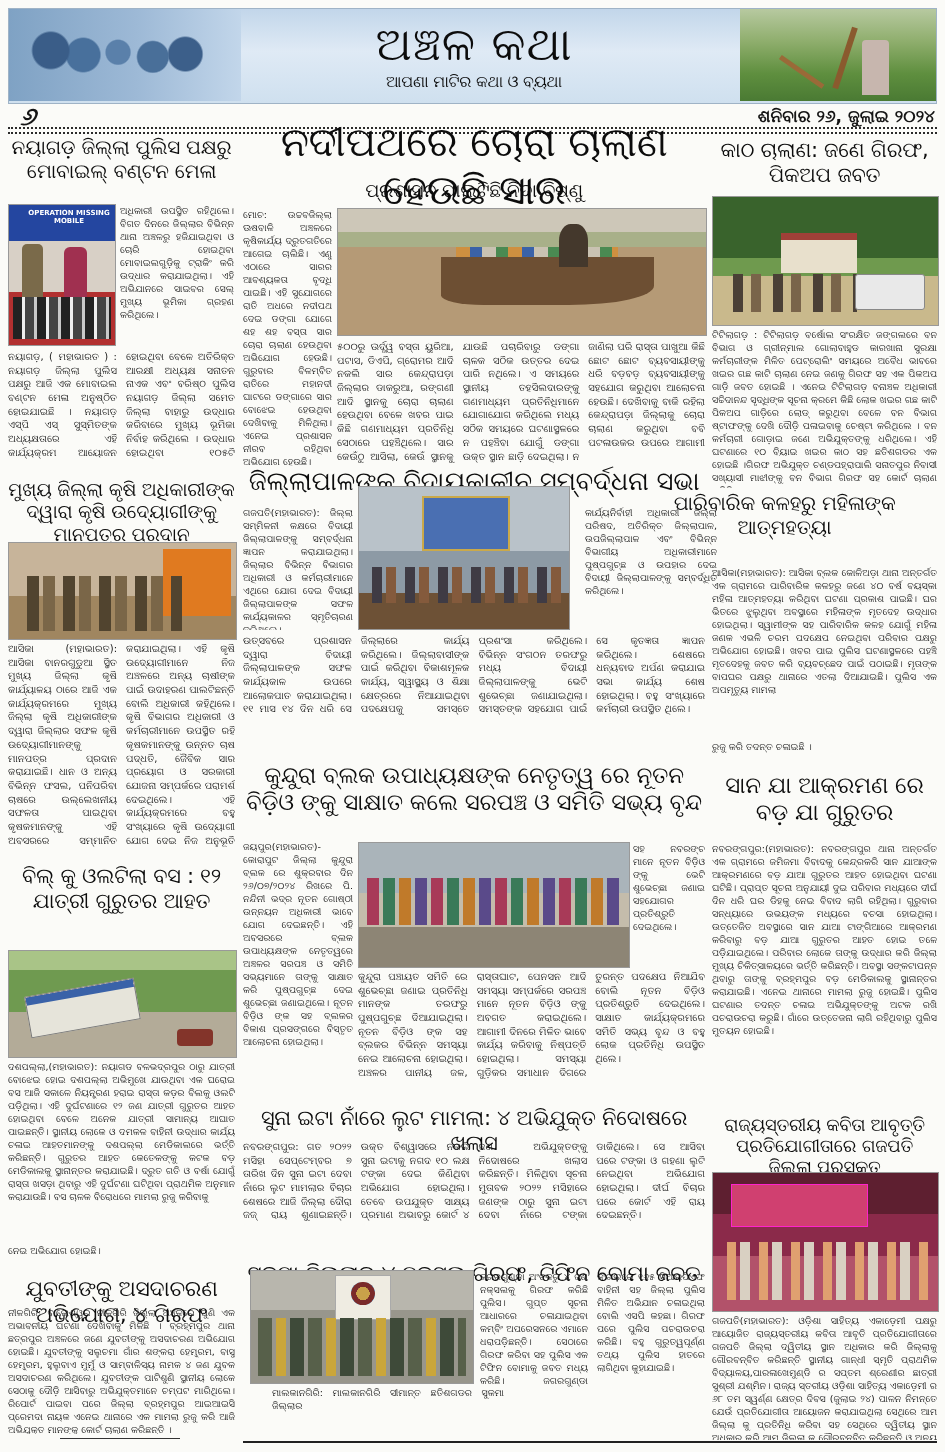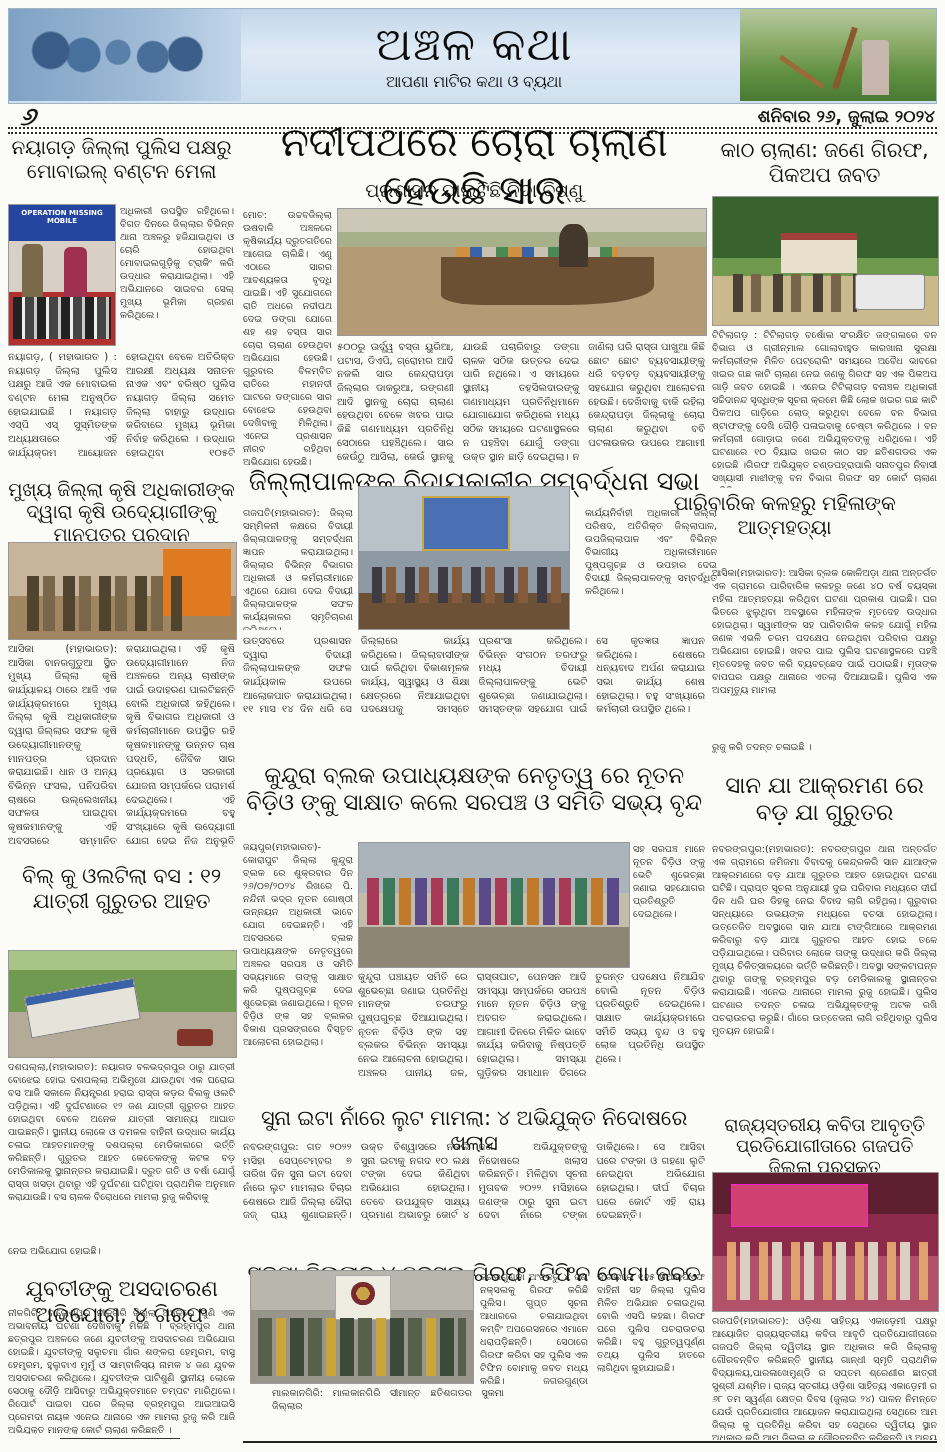--- a/index.html
+++ b/index.html
@@ -84,21 +84,21 @@
     </div>
     <div class="abs hl" style="left:240px;top:8px;width:450px;font-size:46px;letter-spacing:1px;">ଅଞ୍ଚଳ କଥା</div>
     <div class="abs hl" style="left:300px;top:64px;width:330px;font-size:16px;">ଆପଣା ମାଟିର କଥା ଓ ବ୍ୟଥା</div>
   </div>
   <div class="abs" style="left:20px;top:102px;width:60px;font-size:25px;font-weight:bold;font-style:italic;">୬</div>
   <div class="abs" style="left:605px;top:106px;width:330px;font-size:17px;font-weight:bold;text-align:right;">ଶନିବାର  ୨୬, ଜୁଲାଇ ୨୦୨୪</div>
   <div class="abs dotrule" style="left:8px;top:127px;width:929px;"></div>
 
   <div class="abs hl" style="left:8px;top:136px;width:227px;font-size:20px;">ନୟାଗଡ଼ ଜିଲ୍ଲା ପୁଲିସ ପକ୍ଷରୁ ମୋବାଇଲ୍ ବଣ୍ଟନ ମେଳା</div>
   <div class="ph ph-mobile" style="left:8px;top:204px;width:106px;height:140px;">
-    <div class="bannertxt" style="top:4px;font-size:7px;">OPERATION MISSING MOBILE</div>
+    <div class="bannertxt" style="top:4px;font-size:7px;padding-left:7px;">OPERATION MISSING MOBILE</div>
     <div class="officer"></div>
     <div class="lady"></div>
     <div class="phones"></div>
   </div>
   <div class="abs bt" style="left:120px;top:204px;width:114px;height:142px;font-size:9.5px;">ଅଧିକାରୀ ଉପସ୍ଥିତ ରହିଥିଲେ। ବିଗତ ଦିନରେ ଜିଲ୍ଲାର ବିଭିନ୍ନ ଥାନା ଅଞ୍ଚଳରୁ ହଜିଯାଇଥିବା ଓ ଚୋରି ହୋଇଥିବା ମୋବାଇଲଗୁଡ଼ିକୁ ଟ୍ରାକିଂ କରି ଉଦ୍ଧାର କରାଯାଇଥିଲା। ଏହି ଅଭିଯାନରେ ସାଇବର ସେଲ୍ ମୁଖ୍ୟ ଭୂମିକା ଗ୍ରହଣ କରିଥିଲେ।</div>
   <div class="abs bt bt2" style="left:8px;top:350px;width:227px;height:118px;">ନୟାଗଡ଼, ( ମହାଭାରତ ) : ନୟାଗଡ଼ ଜିଲ୍ଲା ପୁଲିସ ପକ୍ଷରୁ ଆଜି ଏକ ମୋବାଇଲ ବଣ୍ଟନ ମେଳା ଅନୁଷ୍ଠିତ ହୋଇଯାଇଛି । ନୟାଗଡ଼ ଏସ୍ପି ଏସ୍ ସୁସ୍ମିତଙ୍କ ଅଧ୍ୟକ୍ଷତାରେ ଏହି କାର୍ଯ୍ୟକ୍ରମ ଆୟୋଜନ ହୋଇଥିବା ବେଳେ ଅତିରିକ୍ତ ଆରକ୍ଷୀ ଅଧ୍ୟକ୍ଷ ସନାତନ ନାଏକ ଏବଂ ବରିଷ୍ଠ ପୁଲିସ ନୟାଗଡ଼ ଜିଲ୍ଲା ସମେତ ଜିଲ୍ଲା ବାହାରୁ ଉଦ୍ଧାର କରିବାରେ ମୁଖ୍ୟ ଭୂମିକା ନିର୍ବାହ କରିଥିଲେ । ଉଦ୍ଧାର ହୋଇଥିବା ୧୦୫ଟି ମୋବାଇଲକୁ ଉପଯୁକ୍ତ ପ୍ରମାଣ ଆଧାରରେ ଆଜି ଅଭିଯୋଗକାରୀ ତଥା ମୋବାଇଲ ମାଲିକଙ୍କୁ ହସ୍ତାନ୍ତର କରାଯାଇଛି। ଜିଲ୍ଲା ପୁଲିସର ଏହି ମହତ କାର୍ଯ୍ୟକୁ ବିଭିନ୍ନ ମହଲରେ ପ୍ରଶଂସା କରାଯାଇଛି।</div>
 
   <div class="abs hl" style="left:243px;top:118px;width:462px;font-size:41px;">ନଦୀପଥରେ ଚୋରା ଚାଲାଣ ହେଉଛି ସାର</div>
   <div class="abs hl" style="left:243px;top:179px;width:462px;font-size:19px;">ପ୍ରଶାସନ ପାଲଟିଛି ନିଦା ବିଷ୍ଣୁ</div>
   <div class="abs bt" style="left:243px;top:208px;width:89px;height:258px;font-size:9.5px;">ମୋଚ: ଉଚ୍ଚବଜିଲ୍ଲା ଊଷବାଳି ଅଞ୍ଚଳରେ କୃଷିକାର୍ଯ୍ୟ ଦ୍ରୁତଗତିରେ ଆଗେଇ ଚାଲିଛି। ଏଣୁ ଏଠାରେ ସାରର ଆବଶ୍ୟକତା ବୃଦ୍ଧି ପାଇଛି। ଏହି ସୁଯୋଗରେ ରାତି ଅଧରେ ନଦୀପଥ ଦେଇ ଡଙ୍ଗା ଯୋଗେ ଶହ ଶହ ବସ୍ତା ସାର ଚୋରା ଚାଲାଣ ହେଉଥିବା ଅଭିଯୋଗ ହେଉଛି। ଗୁରୁବାର ବିଳମ୍ବିତ ରାତିରେ ମହାନଦୀ ଘାଟରେ ଡଙ୍ଗାରେ ସାର ବୋଝେଇ ହେଉଥିବା ଦେଖିବାକୁ ମିଳିଥିଲା। ଏନେଇ ପ୍ରଶାସନ ନୀରବ ରହିଥିବା ଅଭିଯୋଗ ହେଉଛି।</div>
@@ -136,21 +136,21 @@
 
   <div class="abs hl" style="left:672px;top:492px;width:225px;font-size:20px;">ପାରିବାରିକ କଳହରୁ ମହିଳାଙ୍କ ଆତ୍ମହତ୍ୟା</div>
   <div class="abs bt" style="left:712px;top:566px;width:225px;height:172px;font-size:9.5px;">ଆସିକା(ମହାଭାରତ): ଆସିକା ବ୍ଲକ କୋଳିଅଡ଼ା ଥାନା ଅନ୍ତର୍ଗତ ଏକ ଗ୍ରାମରେ ପାରିବାରିକ କଳହରୁ ଜଣେ ୪୦ ବର୍ଷ ବୟସ୍କା ମହିଳା ଆତ୍ମହତ୍ୟା କରିଥିବା ଘଟଣା ପ୍ରକାଶ ପାଇଛି। ଘର ଭିତରେ ଝୁଲୁଥିବା ଅବସ୍ଥାରେ ମହିଳାଙ୍କ ମୃତଦେହ ଉଦ୍ଧାର ହୋଇଥିଲା। ସ୍ୱାମୀଙ୍କ ସହ ପାରିବାରିକ କଳହ ଯୋଗୁଁ ମହିଳା ଜଣକ ଏଭଳି ଚରମ ପଦକ୍ଷେପ ନେଇଥିବା ପରିବାର ପକ୍ଷରୁ ଅଭିଯୋଗ ହୋଇଛି। ଖବର ପାଇ ପୁଲିସ ଘଟଣାସ୍ଥଳରେ ପହଞ୍ଚି ମୃତଦେହକୁ ଜବତ କରି ବ୍ୟବଚ୍ଛେଦ ପାଇଁ ପଠାଇଛି। ମୃତାଙ୍କ ବାପଘର ପକ୍ଷରୁ ଥାନାରେ ଏତଲା ଦିଆଯାଇଛି। ପୁଲିସ ଏକ ଅପମୃତ୍ୟୁ ମାମଲା</div>
   <div class="abs bt" style="left:712px;top:740px;width:225px;height:16px;font-size:9.5px;">ରୁଜୁ କରି ତଦନ୍ତ ଚଳାଇଛି ।</div>
 
   <div class="abs hl" style="left:243px;top:762px;width:462px;font-size:23px;">କୁନ୍ଦୁରା ବ୍ଲକ ଉପାଧ୍ୟକ୍ଷଙ୍କ ନେତୃତ୍ୱ ରେ  ନୂତନ ବିଡ଼ିଓ ଙ୍କୁ ସାକ୍ଷାତ କଲେ ସରପଞ୍ଚ ଓ ସମିତି ସଭ୍ୟ ବୃନ୍ଦ</div>
   <div class="abs bt" style="left:243px;top:840px;width:110px;height:262px;font-size:9.5px;">ଜୟପୁର(ମହାଭାରତ)- କୋରାପୁଟ ଜିଲ୍ଲା କୁନ୍ଦୁରା ବ୍ଲକ ରେ ଶୁକ୍ରବାର ଦିନ ୨୬/୦୭/୨୦୨୪ ରିଖରେ ପି. ନନ୍ଦିନୀ ଭଦ୍ର ନୂତନ ଗୋଷ୍ଠୀ ଉନ୍ନୟନ ଅଧିକାରୀ ଭାବେ ଯୋଗ ଦେଇଛନ୍ତି। ଏହି ଅବସରରେ ବ୍ଲକ ଉପାଧ୍ୟକ୍ଷଙ୍କ ନେତୃତ୍ୱରେ ଅଞ୍ଚଳର ସରପଞ୍ଚ ଓ ସମିତି ସଭ୍ୟମାନେ ତାଙ୍କୁ ସାକ୍ଷାତ କରି ପୁଷ୍ପଗୁଚ୍ଛ ଦେଇ ଶୁଭେଚ୍ଛା ଜଣାଇଥିଲେ। ନୂତନ ବିଡ଼ିଓ ଙ୍କ ସହ ବ୍ଲକର ବିକାଶ ପ୍ରସଙ୍ଗରେ ବିସ୍ତୃତ ଆଲୋଚନା ହୋଇଥିଲା।</div>
   <div class="ph ph-kund" style="left:358px;top:842px;width:270px;height:124px;">
     <div class="row"></div>
   </div>
-  <div class="abs bt" style="left:633px;top:842px;width:72px;height:124px;font-size:9.5px;">ସହ ସରପଞ୍ଚ ମାନେ ନୂତନ ବିଡ଼ିଓ ଙ୍କୁ ଭେଟି ଶୁଭେଚ୍ଛା ଜଣାଇ ସହଯୋଗର ପ୍ରତିଶ୍ରୁତି ଦେଇଥିଲେ।</div>
+  <div class="abs bt" style="left:633px;top:842px;width:72px;height:124px;font-size:9.5px;">ସହ ନବରଙ୍ଚ ମାନେ ନୂତନ ବିଡ଼ିଓ ଙ୍କୁ ଭେଟି ଶୁଭେଚ୍ଛା ଜଣାଇ ସହଯୋଗର ପ୍ରତିଶ୍ରୁତି ଦେଇଥିଲେ।</div>
   <div class="abs bt bt3" style="left:358px;top:970px;width:347px;height:130px;">କୁନ୍ଦୁରା ପଞ୍ଚାୟତ ସମିତି ରେ ଶୁଭେଚ୍ଛା ଜଣାଇ ପ୍ରତିନିଧି ମାନଙ୍କ ତରଫରୁ ପୁଷ୍ପଗୁଚ୍ଛ ଦିଆଯାଇଥିଲା। ନୂତନ ବିଡ଼ିଓ ଙ୍କ ସହ ବ୍ଲକର ବିଭିନ୍ନ ସମସ୍ୟା ନେଇ ଆଲୋଚନା ହୋଇଥିଲା। ଅଞ୍ଚଳର ପାନୀୟ ଜଳ, ରାସ୍ତାଘାଟ, ପେନସନ ଆଦି ସମସ୍ୟା ସମ୍ପର୍କରେ ସରପଞ୍ଚ ମାନେ ନୂତନ ବିଡ଼ିଓ ଙ୍କୁ ଅବଗତ କରାଇଥିଲେ। ଆଗାମୀ ଦିନରେ ମିଳିତ ଭାବେ କାର୍ଯ୍ୟ କରିବାକୁ ନିଷ୍ପତ୍ତି ହୋଇଥିଲା। ସମସ୍ୟା ଗୁଡ଼ିକର ସମାଧାନ ଦିଗରେ ତୁରନ୍ତ ପଦକ୍ଷେପ ନିଆଯିବ ବୋଲି ନୂତନ ବିଡ଼ିଓ ପ୍ରତିଶ୍ରୁତି ଦେଇଥିଲେ। ସାକ୍ଷାତ କାର୍ଯ୍ୟକ୍ରମରେ ସମିତି ସଭ୍ୟ ବୃନ୍ଦ ଓ ବହୁ ଲୋକ ପ୍ରତିନିଧି ଉପସ୍ଥିତ ଥିଲେ।</div>
 
   <div class="abs hl" style="left:712px;top:772px;width:225px;font-size:23px;">ସାନ ଯା ଆକ୍ରମଣ ରେ ବଡ଼ ଯା ଗୁରୁତର</div>
   <div class="abs bt" style="left:712px;top:842px;width:225px;height:260px;font-size:9.5px;">ନବରଙ୍ଗପୁର:(ମହାଭାରତ): ନବରଙ୍ଗପୁର ଥାନା ଅନ୍ତର୍ଗତ ଏକ ଗ୍ରାମରେ ଜମିଜମା ବିବାଦକୁ କେନ୍ଦ୍ରକରି ସାନ ଯାଆଙ୍କ ଆକ୍ରମଣରେ ବଡ଼ ଯାଆ ଗୁରୁତର ଆହତ ହୋଇଥିବା ଘଟଣା ଘଟିଛି। ପ୍ରାପ୍ତ ସୂଚନା ଅନୁଯାୟୀ ଦୁଇ ପରିବାର ମଧ୍ୟରେ ଦୀର୍ଘ ଦିନ ଧରି ଘର ଡିହକୁ ନେଇ ବିବାଦ ଲାଗି ରହିଥିଲା। ଗୁରୁବାର ସନ୍ଧ୍ୟାରେ ଉଭୟଙ୍କ ମଧ୍ୟରେ ବଚସା ହୋଇଥିଲା। ଉତ୍ତେଜିତ ଅବସ୍ଥାରେ ସାନ ଯାଆ ଟାଙ୍ଗିଆରେ ଆକ୍ରମଣ କରିବାରୁ ବଡ଼ ଯାଆ ଗୁରୁତର ଆହତ ହୋଇ ତଳେ ପଡ଼ିଯାଇଥିଲେ। ପରିବାର ଲୋକେ ତାଙ୍କୁ ଉଦ୍ଧାର କରି ଜିଲ୍ଲା ମୁଖ୍ୟ ଚିକିତ୍ସାଳୟରେ ଭର୍ତ୍ତି କରିଛନ୍ତି। ଅବସ୍ଥା ସଙ୍କଟାପନ୍ନ ଥିବାରୁ ତାଙ୍କୁ ବ୍ରହ୍ମପୁର ବଡ଼ ମେଡିକାଲକୁ ସ୍ଥାନାନ୍ତର କରାଯାଇଛି। ଏନେଇ ଥାନାରେ ମାମଲା ରୁଜୁ ହୋଇଛି। ପୁଲିସ ଘଟଣାର ତଦନ୍ତ ଚଳାଇ ଅଭିଯୁକ୍ତଙ୍କୁ ଅଟକ ରଖି ପଚରାଉଚରା କରୁଛି। ଗାଁରେ ଉତ୍ତେଜନା ଲାଗି ରହିଥିବାରୁ ପୁଲିସ ମୁତୟନ ହୋଇଛି।</div>
 
   <div class="abs hl" style="left:8px;top:864px;width:227px;font-size:21px;">ବିଲ୍ କୁ ଓଲଟିଲା ବସ : ୧୨ ଯାତ୍ରୀ ଗୁରୁତର ଆହତ</div>
   <div class="ph ph-bus" style="left:8px;top:950px;width:227px;height:106px;">
     <div class="bus"></div>
     <div class="bike"></div>
   </div>

